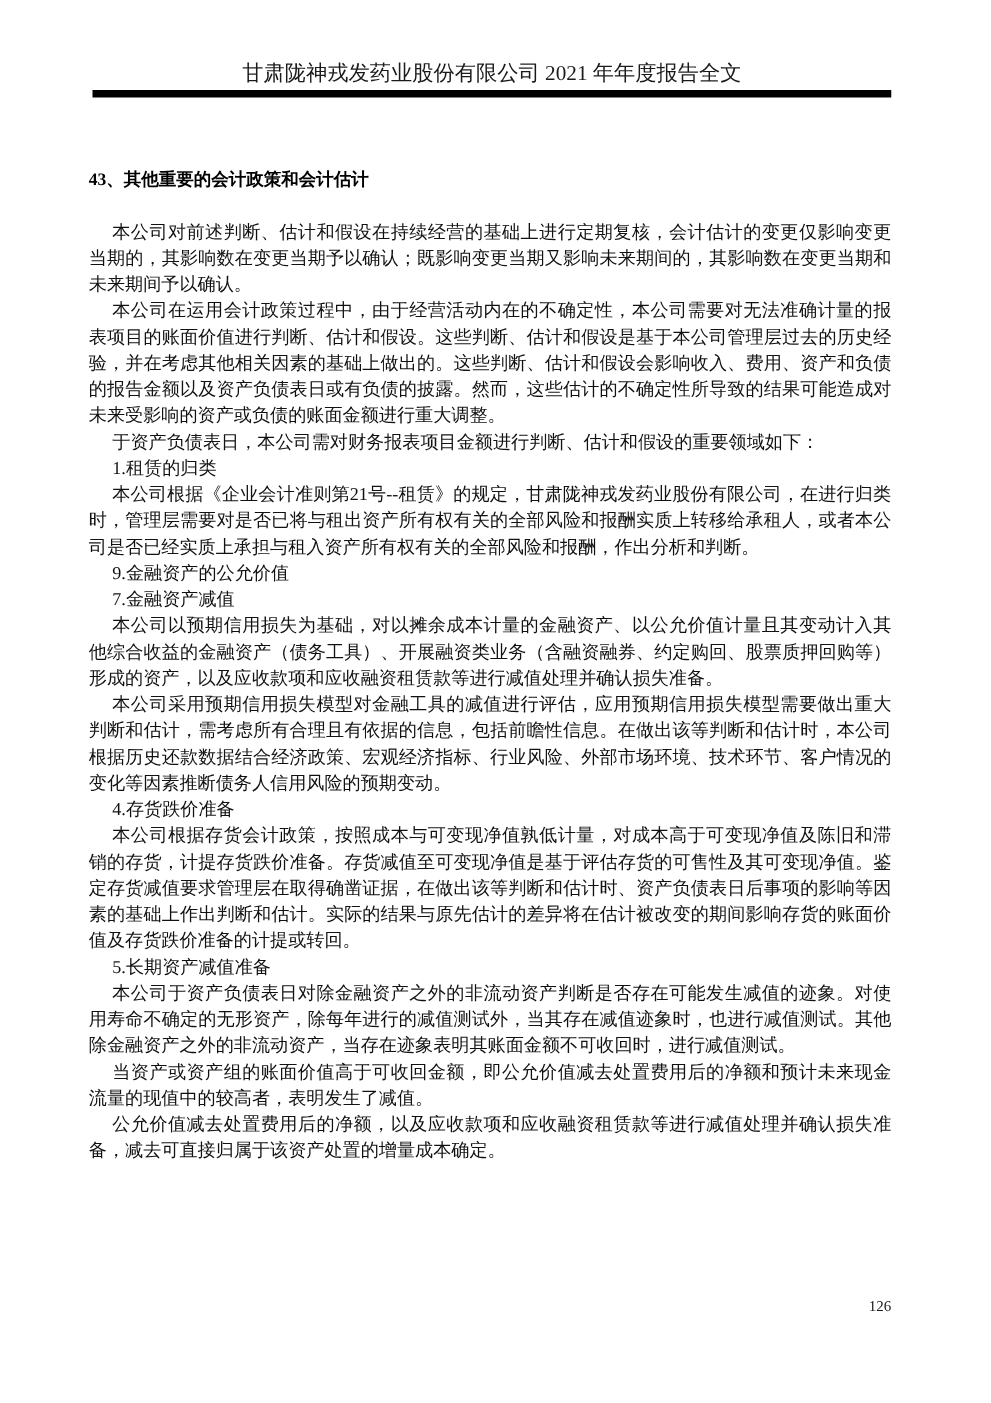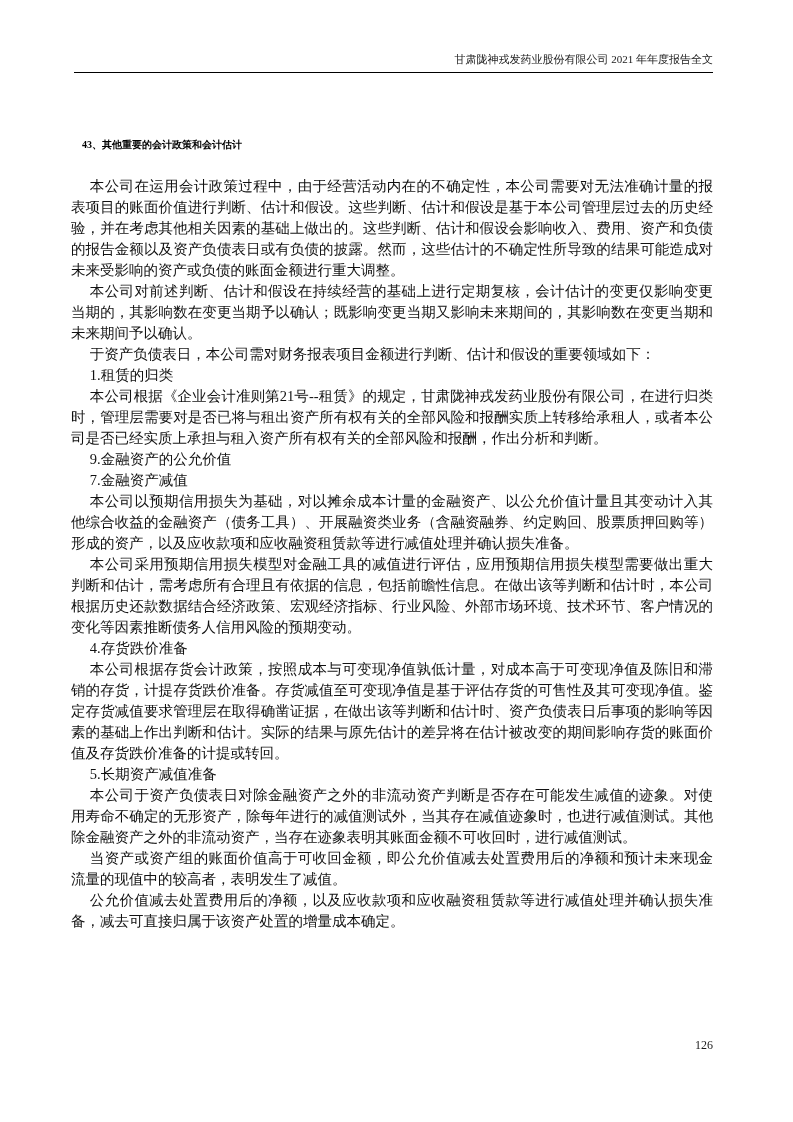--- a/index.html
+++ b/index.html
@@ -14,37 +14,36 @@
     background: #ffffff;
     color: #000000;
     font-family: "Liberation Serif", "DejaVu Serif", serif;
     overflow: hidden;
   }
   .report-header {
     position: absolute;
     left: 74px;
     top: 50px;
     width: 639px;
-    text-align: right;
-    font-size: 11px;
+    text-align: center;
+    font-size: 17px;
     line-height: 18px;
     padding-bottom: 4px;
-    border-bottom: 1px solid #000000;
+    border-bottom: 6px solid #000000;
     color: #1a1a1a;
   }
   .section-heading {
     position: absolute;
     left: 71px;
     top: 134px;
     width: 642px;
-    font-size: 10px;
+    font-size: 14px;
     font-weight: bold;
     line-height: 22px;
     color: #000000;
-    margin-left: 11px;
   }
   .content {
     position: absolute;
     left: 71px;
     top: 176px;
     width: 642px;
   }
   .content p {
     margin: 0;
     font-size: 14.5px;
@@ -64,22 +63,22 @@
 </head>
 <body>
 
 <div class="page">
 
   <div class="report-header">甘肃陇神戎发药业股份有限公司 2021 年年度报告全文</div>
 
   <div class="section-heading">43、其他重要的会计政策和会计估计</div>
 
   <div class="content">
+    <p>本公司对前述判断、估计和假设在持续经营的基础上进行定期复核，会计估计的变更仅影响变更当期的，其影响数在变更当期予以确认；既影响变更当期又影响未来期间的，其影响数在变更当期和未来期间予以确认。</p>
     <p>本公司在运用会计政策过程中，由于经营活动内在的不确定性，本公司需要对无法准确计量的报表项目的账面价值进行判断、估计和假设。这些判断、估计和假设是基于本公司管理层过去的历史经验，并在考虑其他相关因素的基础上做出的。这些判断、估计和假设会影响收入、费用、资产和负债的报告金额以及资产负债表日或有负债的披露。然而，这些估计的不确定性所导致的结果可能造成对未来受影响的资产或负债的账面金额进行重大调整。</p>
-    <p>本公司对前述判断、估计和假设在持续经营的基础上进行定期复核，会计估计的变更仅影响变更当期的，其影响数在变更当期予以确认；既影响变更当期又影响未来期间的，其影响数在变更当期和未来期间予以确认。</p>
     <p>于资产负债表日，本公司需对财务报表项目金额进行判断、估计和假设的重要领域如下：</p>
     <p>1.租赁的归类</p>
     <p>本公司根据《企业会计准则第21号--租赁》的规定，甘肃陇神戎发药业股份有限公司，在进行归类时，管理层需要对是否已将与租出资产所有权有关的全部风险和报酬实质上转移给承租人，或者本公司是否已经实质上承担与租入资产所有权有关的全部风险和报酬，作出分析和判断。</p>
     <p>9.金融资产的公允价值</p>
     <p>7.金融资产减值</p>
     <p>本公司以预期信用损失为基础，对以摊余成本计量的金融资产、以公允价值计量且其变动计入其他综合收益的金融资产（债务工具）、开展融资类业务（含融资融券、约定购回、股票质押回购等）形成的资产，以及应收款项和应收融资租赁款等进行减值处理并确认损失准备。</p>
     <p>本公司采用预期信用损失模型对金融工具的减值进行评估，应用预期信用损失模型需要做出重大判断和估计，需考虑所有合理且有依据的信息，包括前瞻性信息。在做出该等判断和估计时，本公司根据历史还款数据结合经济政策、宏观经济指标、行业风险、外部市场环境、技术环节、客户情况的变化等因素推断债务人信用风险的预期变动。</p>
     <p>4.存货跌价准备</p>
     <p>本公司根据存货会计政策，按照成本与可变现净值孰低计量，对成本高于可变现净值及陈旧和滞销的存货，计提存货跌价准备。存货减值至可变现净值是基于评估存货的可售性及其可变现净值。鉴定存货减值要求管理层在取得确凿证据，在做出该等判断和估计时、资产负债表日后事项的影响等因素的基础上作出判断和估计。实际的结果与原先估计的差异将在估计被改变的期间影响存货的账面价值及存货跌价准备的计提或转回。</p>
     <p>5.长期资产减值准备</p>

